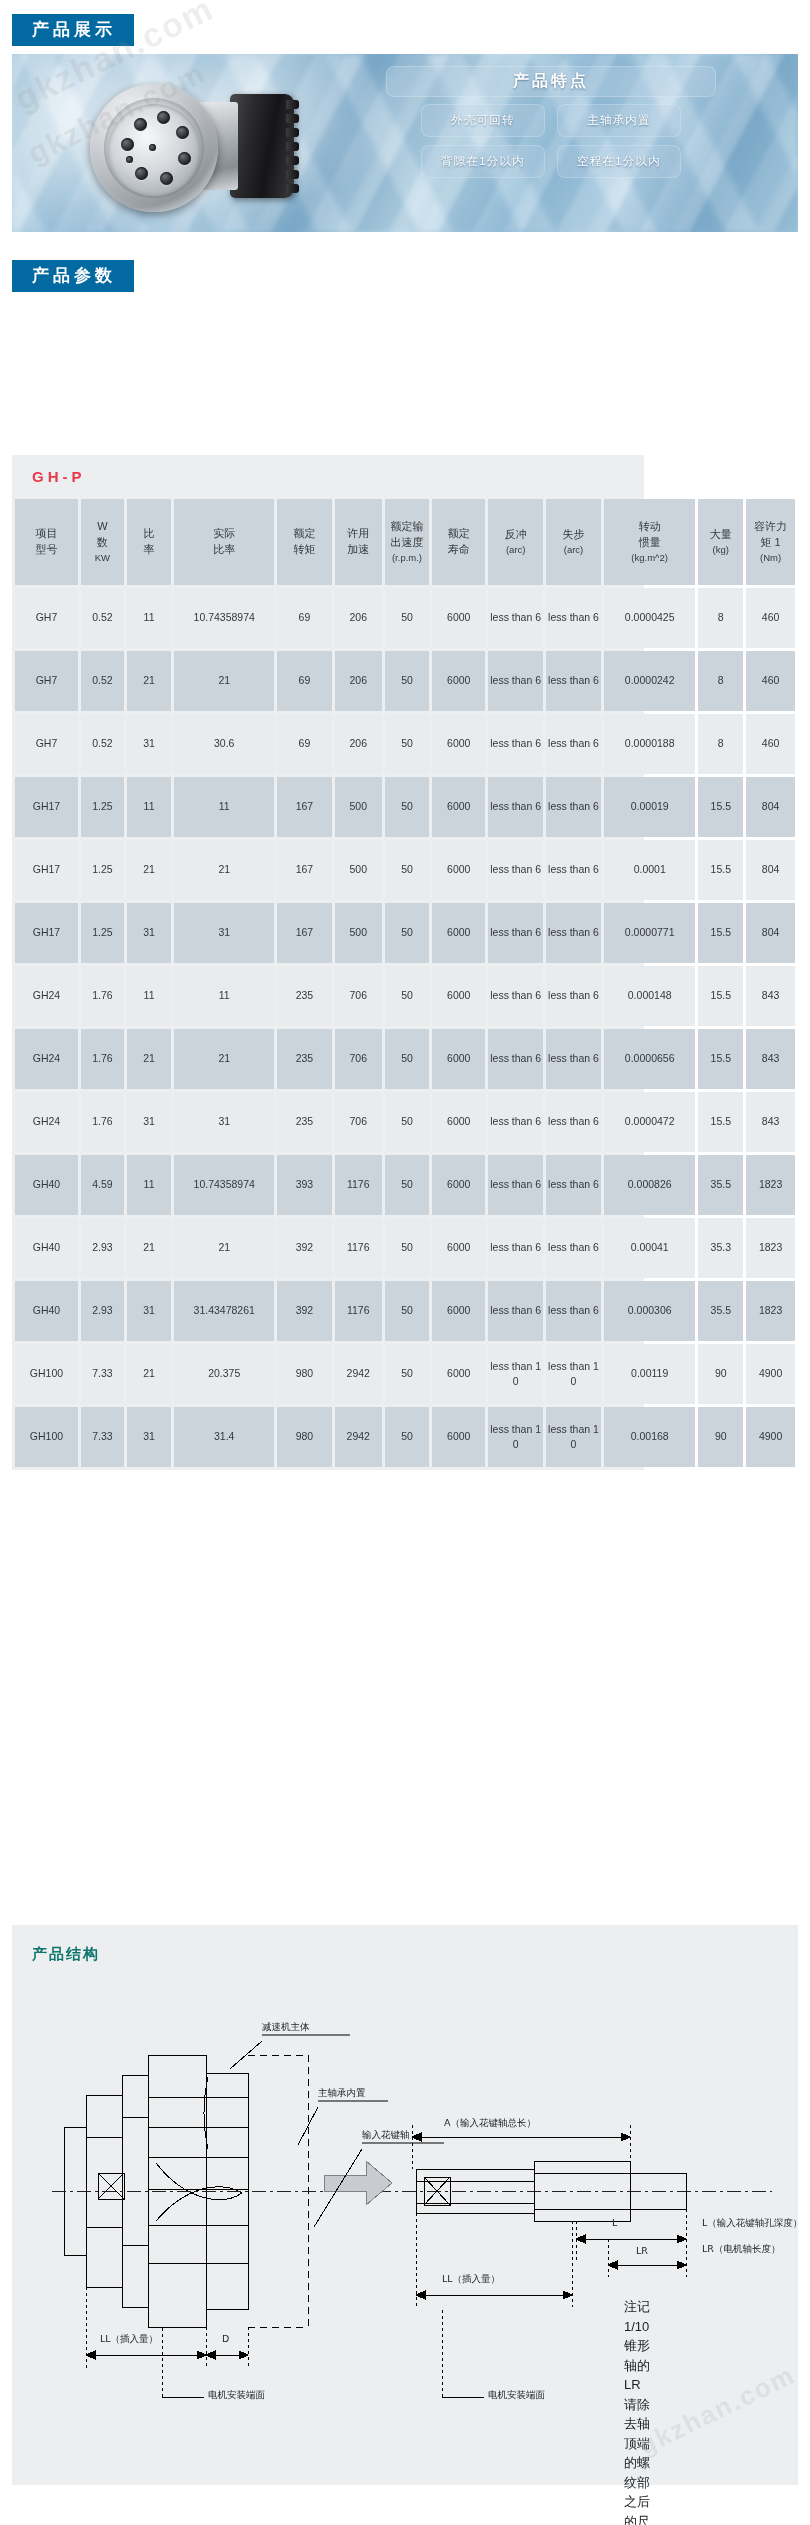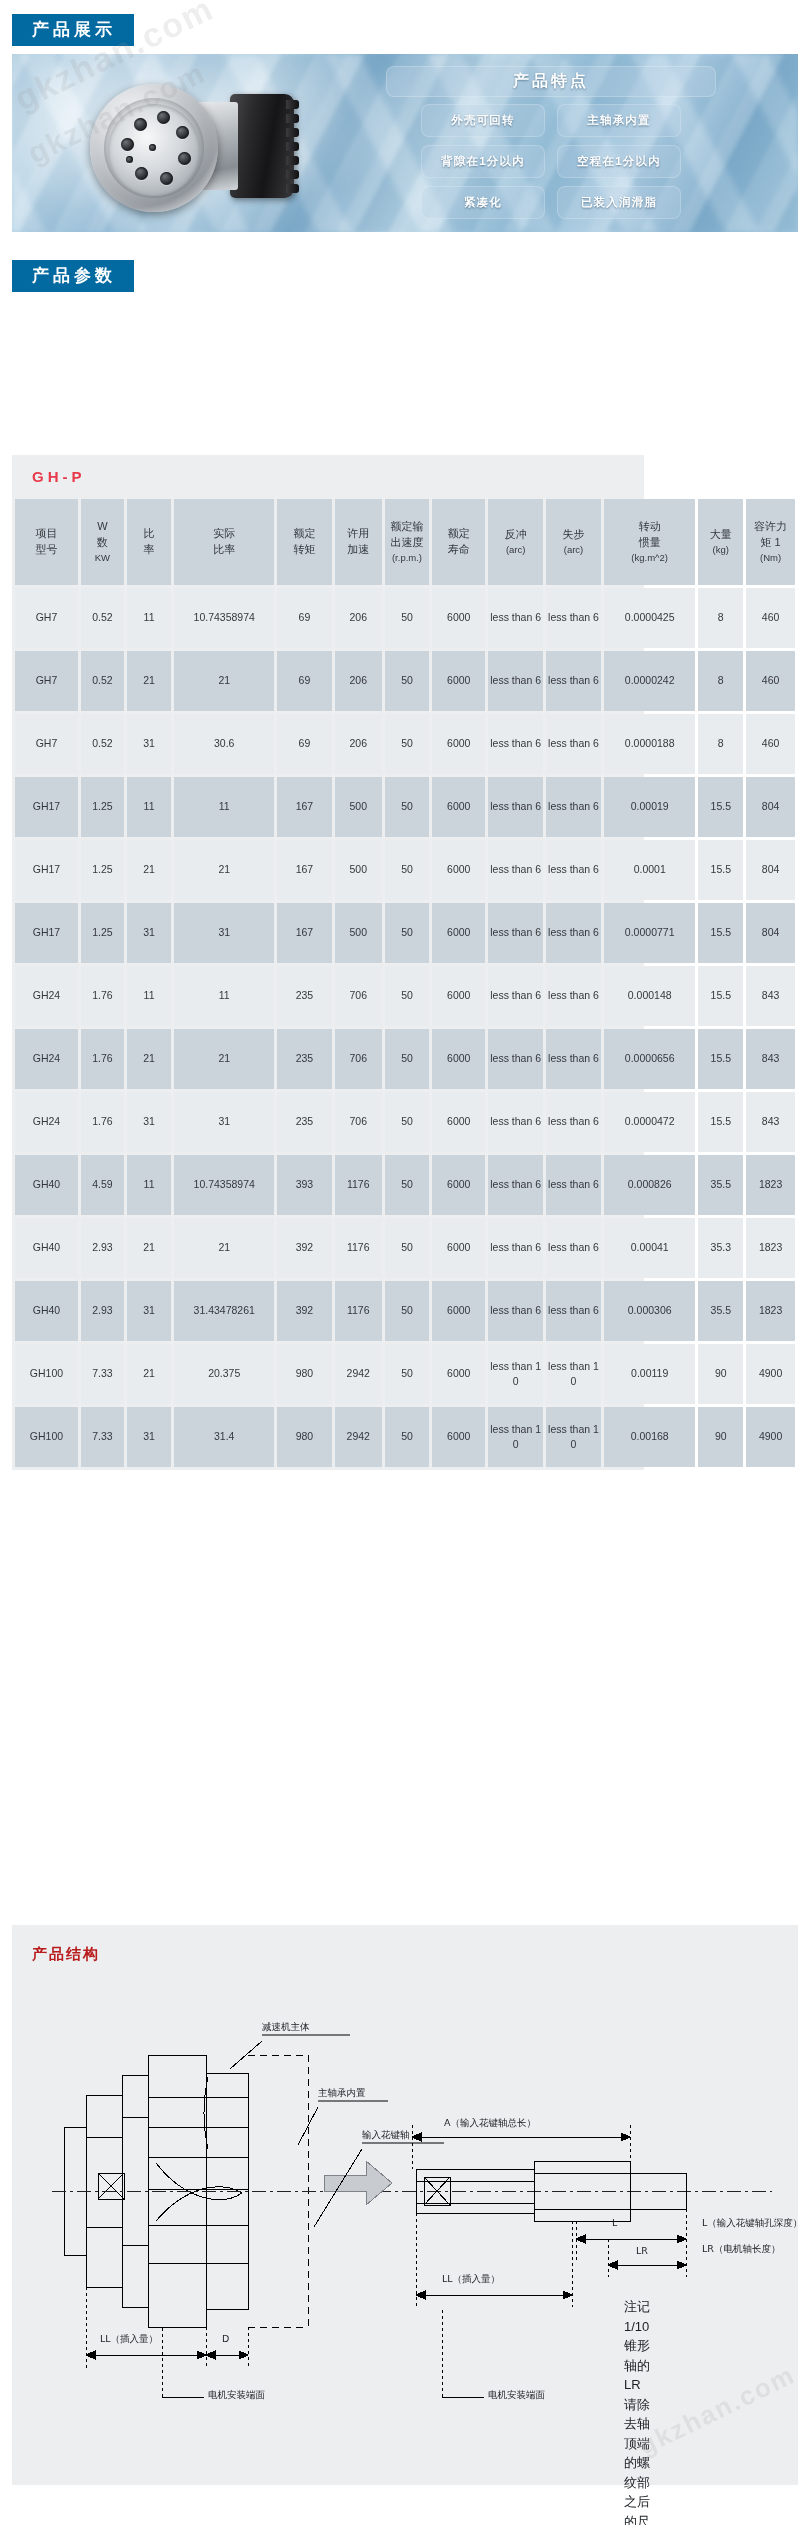--- a/index.html
+++ b/index.html
@@ -128,21 +128,21 @@
     display: flex; align-items: center; justify-content: center;
     color: #ffffff; font-size: 16px; font-weight: bold; letter-spacing: 3px;
     text-shadow: 0 1px 2px rgba(40,70,95,.55);
   }
   .feat-row { display: flex; gap: 12px; justify-content: center; margin-bottom: 8px; }
   .feat-pill {
     width: 124px; height: 33px; border-radius: 8px;
     background: rgba(186,209,228,0.30);
     border: 1px solid rgba(255,255,255,0.20);
     display: flex; align-items: center; justify-content: center;
-    color: #ffffff; font-size: 11.5px; font-weight: bold; letter-spacing: 1.2px;
+    color: #ffffff; font-size: 11.5px; font-weight: normal; letter-spacing: 1.2px;
     text-shadow: 0 1px 2px rgba(40,70,95,.6);
     white-space: nowrap;
   }
 
   
   .wm {
     position: absolute; color: rgba(150,150,150,0.16);
     font-size: 30px; font-weight: bold; letter-spacing: 2px;
     transform: rotate(-26deg); pointer-events: none; white-space: nowrap;
   }
@@ -168,21 +168,21 @@
   table.spec tbody td { height: 60px; }
   .u { display: block; font-size: 9.5px; }
 
   
   .struct-shell {
     position: absolute; left: 12px; top: 1925px; width: 786px; height: 560px;
     background: #eceef0;
   }
   .struct-title {
     position: absolute; left: 20px; top: 20px;
-    color: #b91c1c; font-size: 15px; font-weight: bold; letter-spacing: 2px;
+    color: #0f766e; font-size: 15px; font-weight: bold; letter-spacing: 2px;
   }
   .diagram { position: absolute; left: 0; top: 52px; width: 638px; height: 470px; }
   .dlabel {
     position: absolute; font-size: 9.5px; color: #1b1f23; white-space: nowrap;
     font-family: "DejaVu Sans", sans-serif;
   }
   .dnote { position: absolute; font-size: 13px; color: #1b1f23; line-height: 1.5; }
 </style>
 </head>
 <body>
@@ -225,24 +225,20 @@
 
     <div class="feat-wrap">
       <div class="feat-title">产品特点</div>
       <div class="feat-row">
         <div class="feat-pill">外壳可回转</div>
         <div class="feat-pill">主轴承内置</div>
       </div>
       <div class="feat-row">
         <div class="feat-pill">背隙在1分以内</div>
         <div class="feat-pill">空程在1分以内</div>
-      </div>
-      <div class="feat-row">
-        <div class="feat-pill">紧凑化</div>
-        <div class="feat-pill">已装入润滑脂</div>
       </div>
     </div>
 
     <div class="wm" style="left:8px; top:42px;">gkzhan.com</div>
   </div>
 
   <div class="wm" style="left:6px; top:34px; font-size:34px;">gkzhan.com</div>
 
   <div class="badge" style="left:12px; top:260px;">产品参数</div>
 

